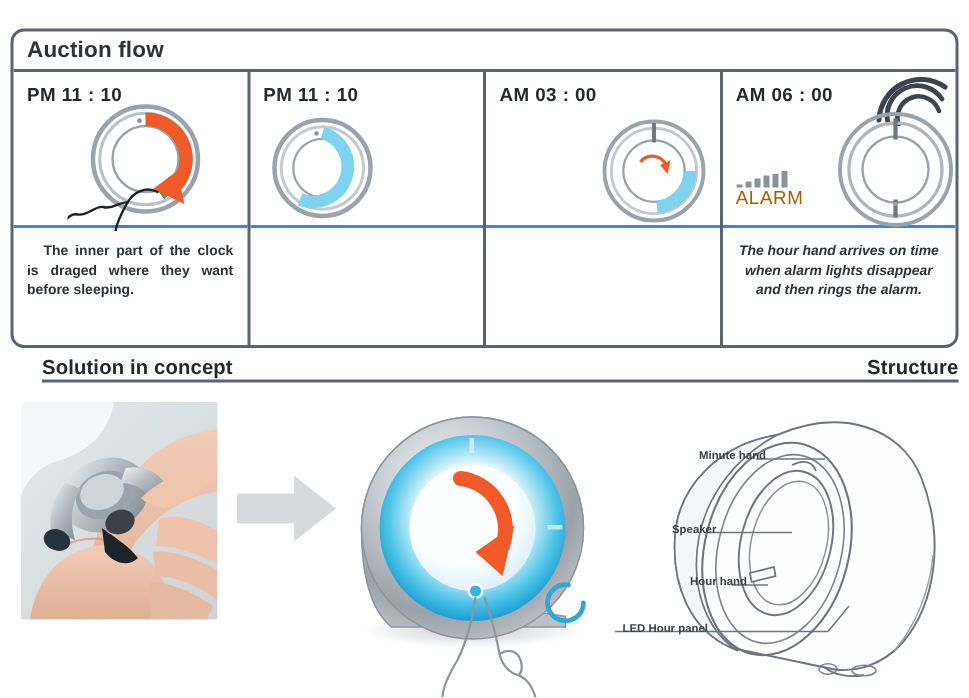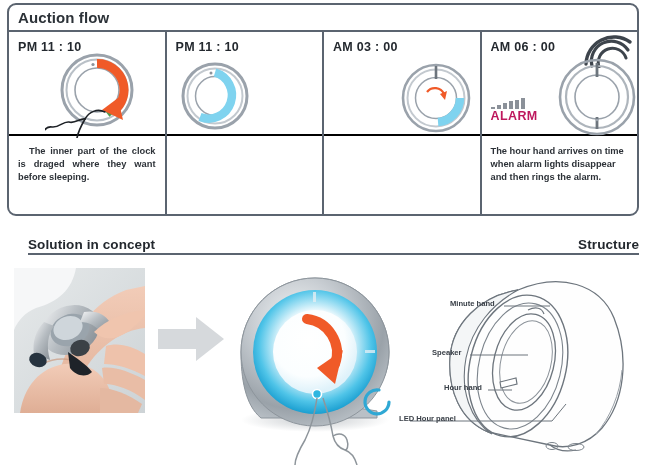--- a/index.html
+++ b/index.html
@@ -8,21 +8,21 @@
     background:#ffffff;
     font-family:"Liberation Sans","DejaVu Sans",sans-serif;
     color:#2f3640;
     overflow:hidden;
     position:relative;
   }
 
   
   .flow-box{
     position:absolute;
-    left:7px; top:3px;
+    left:7px; top:19px;
     width:632px; height:213px;
     border:2px solid #5b6470;
     border-radius:9px;
     box-sizing:border-box;
     background:#fff;
   }
   .flow-title-bar{
     position:absolute;
     left:0; top:0; right:0;
     height:27px;
@@ -49,21 +49,21 @@
     position:relative;
     border-right:2px solid #5b6470;
     box-sizing:border-box;
     display:flex;flex-direction:column;
   }
   .flow-col:last-child{border-right:none;}
 
   .flow-stage{
     height:104px;
     position:relative;
-    border-bottom:2px solid #000000;
+    border-bottom:2px solid #3b82f6;
     box-sizing:border-box;
     overflow:visible;
   }
   .stage-time{
     position:absolute;
     left:9px; top:8px;
     font-size:12.5px;
     font-weight:bold;
     letter-spacing:.3px;
     color:#24292f;
@@ -74,21 +74,21 @@
     flex:1;
     padding:9px 9px 8px 9px;
     font-size:9.3px;
     font-weight:bold;
     line-height:1.42;
     text-align:justify;
     text-indent:11px;
     color:#2d3238;
     box-sizing:border-box;
   }
-  .flow-caption.nojust{text-align:left;text-indent:0;}
+  .flow-caption.nojust{text-align:center;text-indent:0;font-style:italic;}
 
   
   .clock-wrap{position:absolute;}
   .sleeping-text{
     position:absolute;
     font-size:15px;
     font-weight:bold;
     color:#2b3036;
     white-space:nowrap;
     letter-spacing:.4px;
@@ -99,22 +99,22 @@
   .sleeping-text .z3{font-size:17px;}
 
   .alarm-ind{
     position:absolute;
     left:9px; top:66px;
     z-index:5;
   }
   .alarm-bars{display:flex;align-items:flex-end;gap:1.5px;height:11px;}
   .alarm-bars i{display:block;width:4.5px;background:#8b9199;}
   .alarm-label{
-    font-size:12.5px;font-weight:bold;letter-spacing:.4px;
-    color:#be185d;margin-top:1px;line-height:1;
+    font-size:12.5px;font-weight:normal;letter-spacing:.4px;
+    color:#a16207;margin-top:1px;line-height:1;
   }
 
   
   .sec-head{
     position:absolute;
     left:7px; right:7px;
     top:233px;
     height:22px;
     border-bottom:2px solid #5b6470;
     display:flex;align-items:flex-end;justify-content:space-between;
@@ -155,20 +155,21 @@
     width:246px; height:203px;
   }
   .struct-label{
     position:absolute;
     font-size:7.6px;
     font-weight:bold;
     color:#3a4048;
     white-space:nowrap;
     text-align:right;
     line-height:1;
+    margin-left:16px;
   }
 </style>
 </head>
 <body>
 
 <div class="flow-box">
 
   <div class="flow-title-bar">
     <span class="flow-title">Auction flow</span>
   </div>

